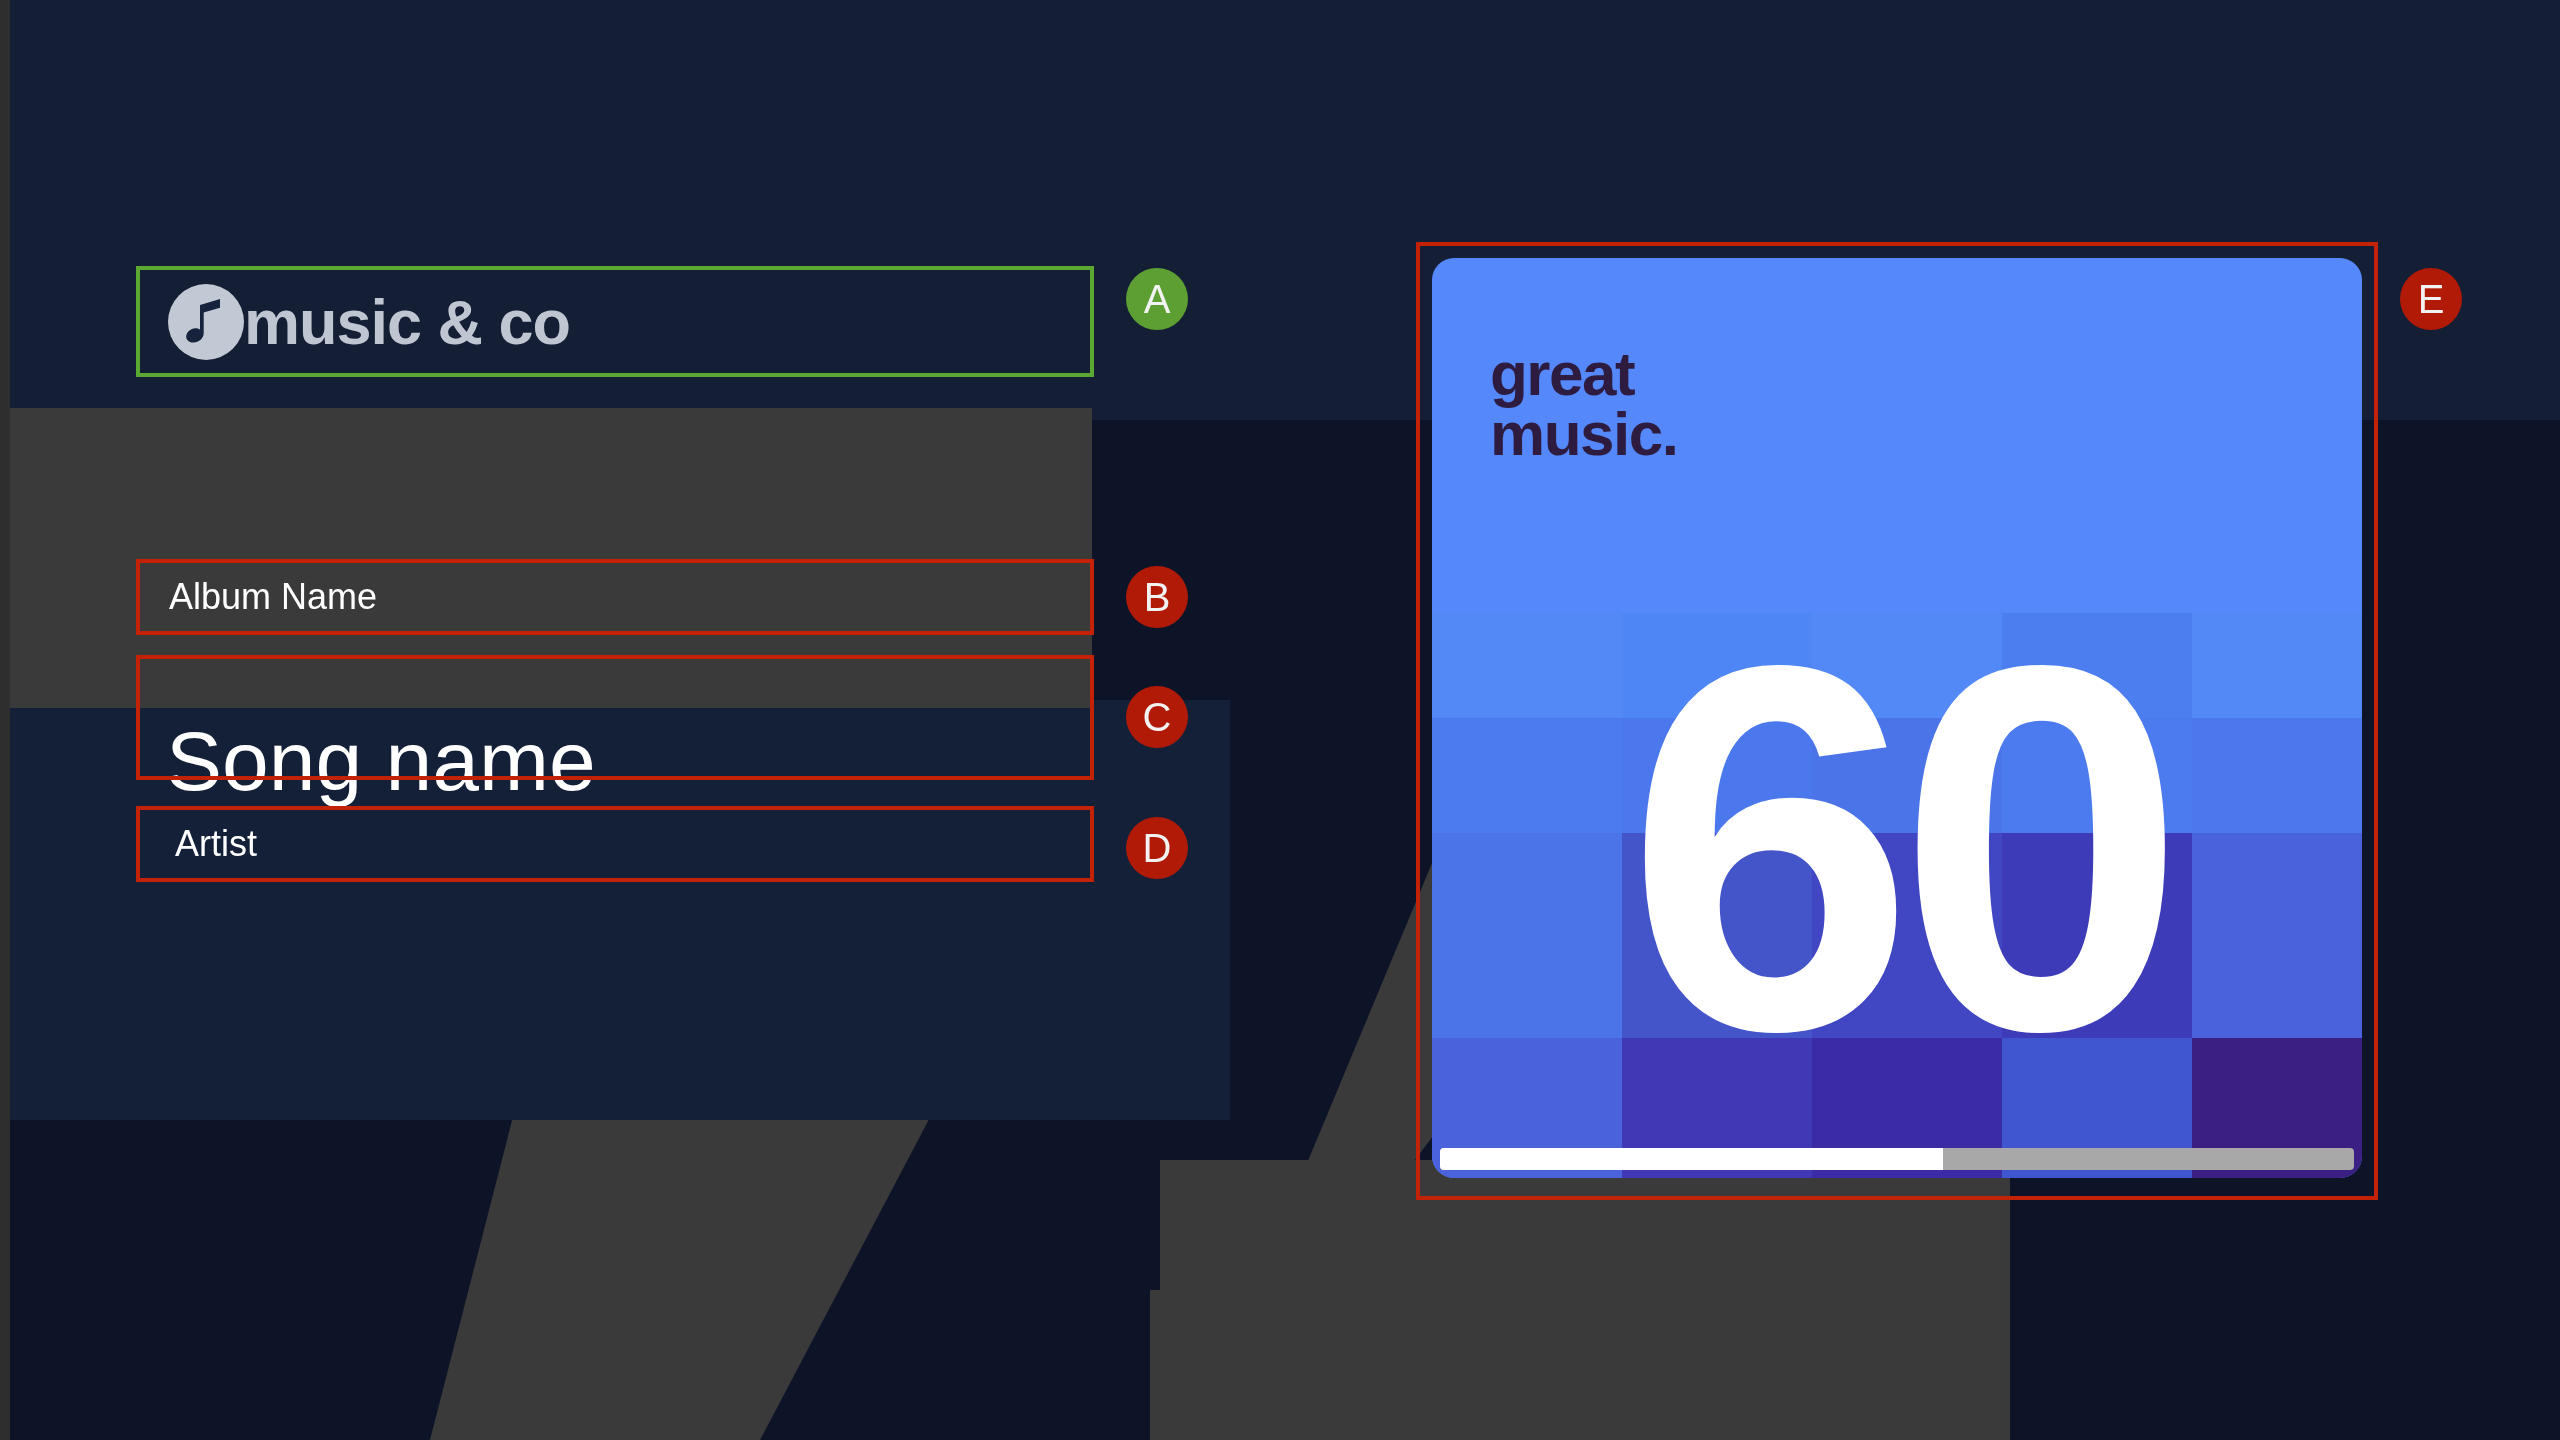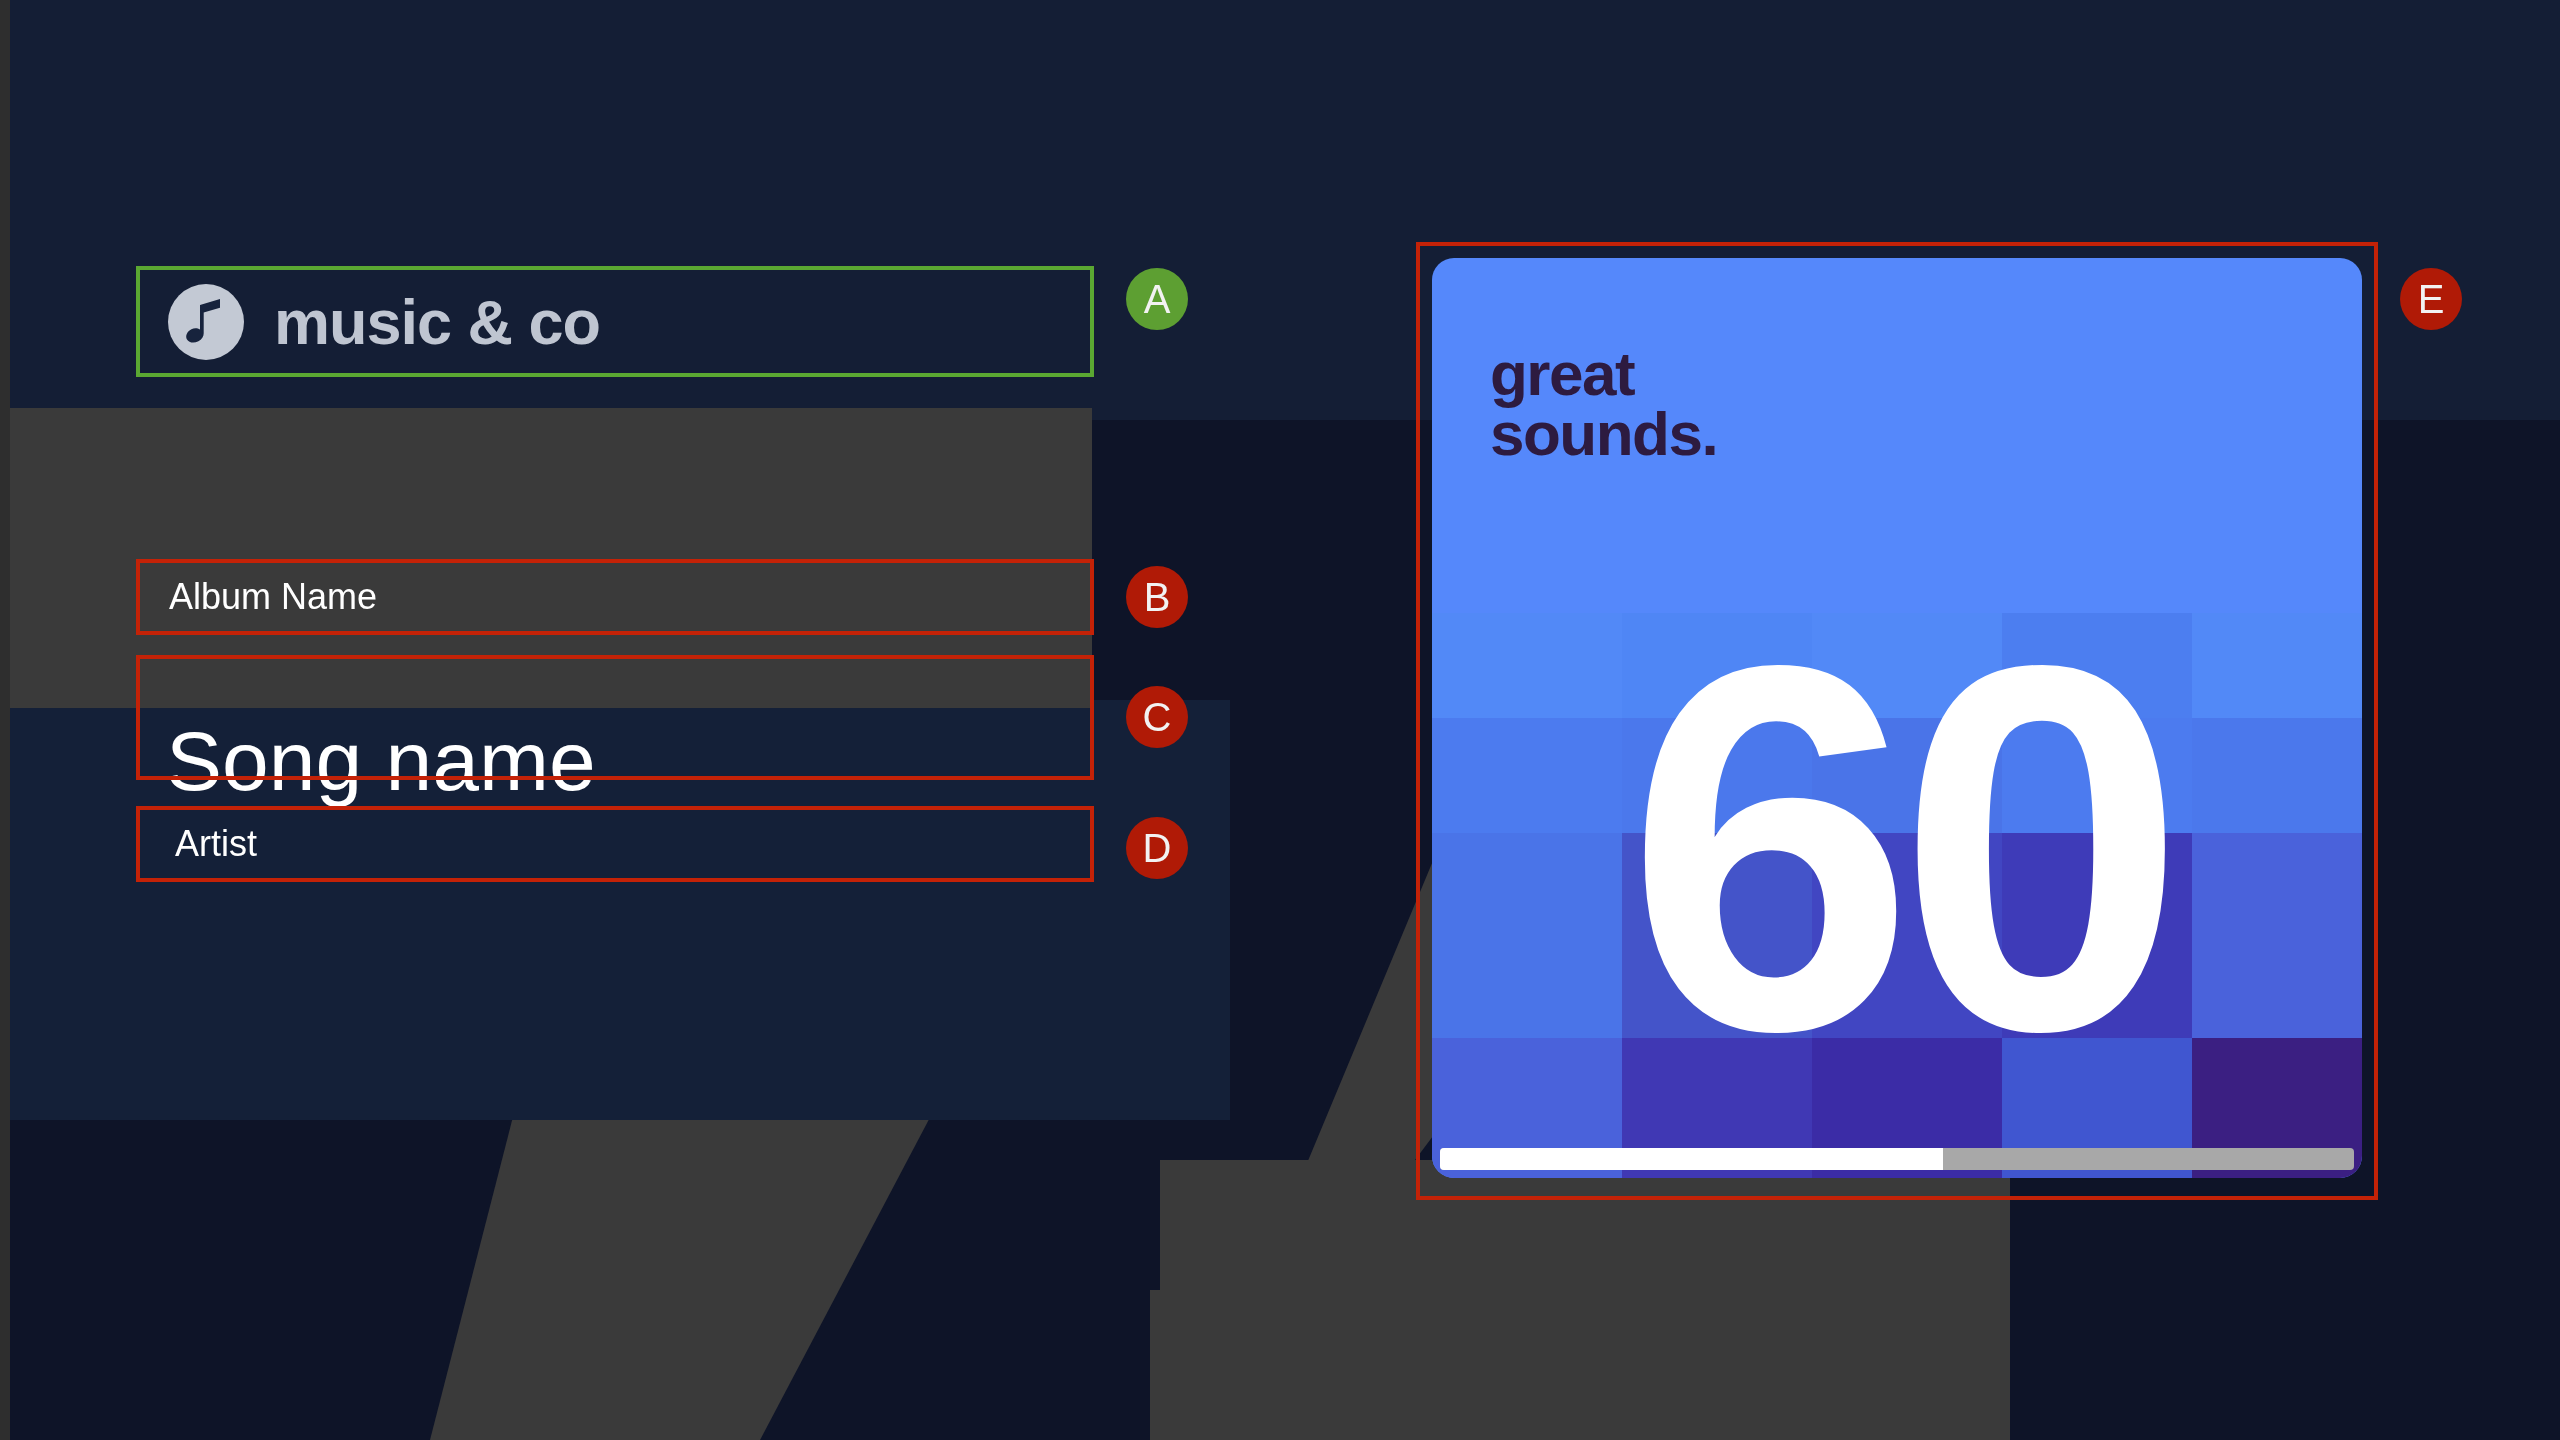--- a/index.html
+++ b/index.html
@@ -44,21 +44,21 @@
     font-size:40px; font-weight:400; line-height:1;
     font-family:"Liberation Sans", sans-serif;
   }
   .badge.green{ background:#5D9F32; }
 
   
   .brand-row{
     position:absolute;
     left:140px; top:270px;
     width:950px; height:103px;
-    display:flex; align-items:center; gap:30px;
+    display:flex; align-items:center; 
     padding-left:28px;
   }
   .brand-mark{
     width:76px; height:76px; border-radius:50%;
     background:#C3C9D4;
     display:flex; align-items:center; justify-content:center;
     flex:0 0 auto;
   }
   .brand-name{
     color:#BFC5D1;
@@ -207,21 +207,21 @@
 
       <div class="art-cell" style="left:0;    top:780px; width:190px; height:140px; background:#4A62DB;"></div>
       <div class="art-cell" style="left:190px;top:780px; width:190px; height:140px; background:#4038B4;"></div>
       <div class="art-cell" style="left:380px;top:780px; width:190px; height:140px; background:#3B2CA6;"></div>
       <div class="art-cell" style="left:570px;top:780px; width:190px; height:140px; background:#4056D0;"></div>
       <div class="art-cell" style="left:760px;top:780px; width:170px; height:140px; background:#3B1F82;"></div>
     </div>
 
     <div class="art-caption">
       <div>great</div>
-      <div>sounds.</div>
+      <div>music.</div>
     </div>
 
     <div class="art-number">60</div>
 
     <div class="art-progress">
       <div class="art-progress-fill" style="width: 55%;"></div>
     </div>
   </div>
 
   <div class="ann-box" style="left:1416px; top:242px; width:962px; height:958px;"></div>

